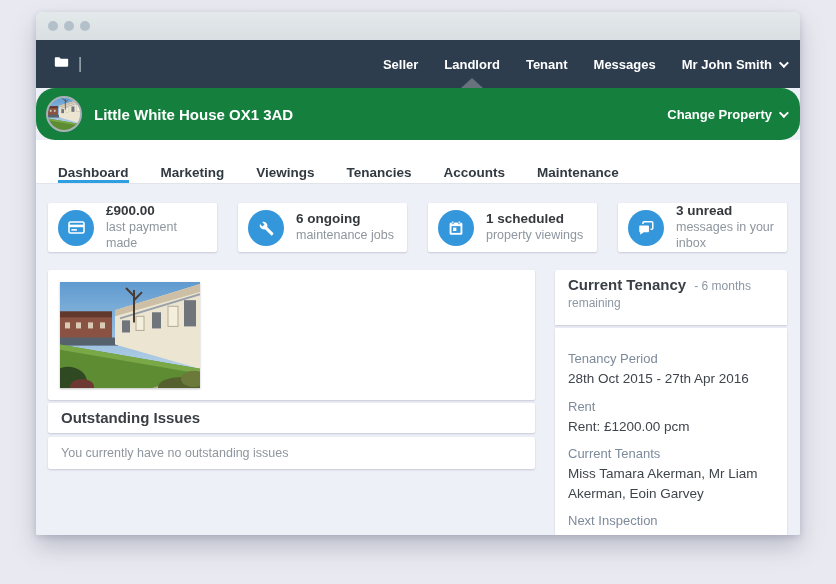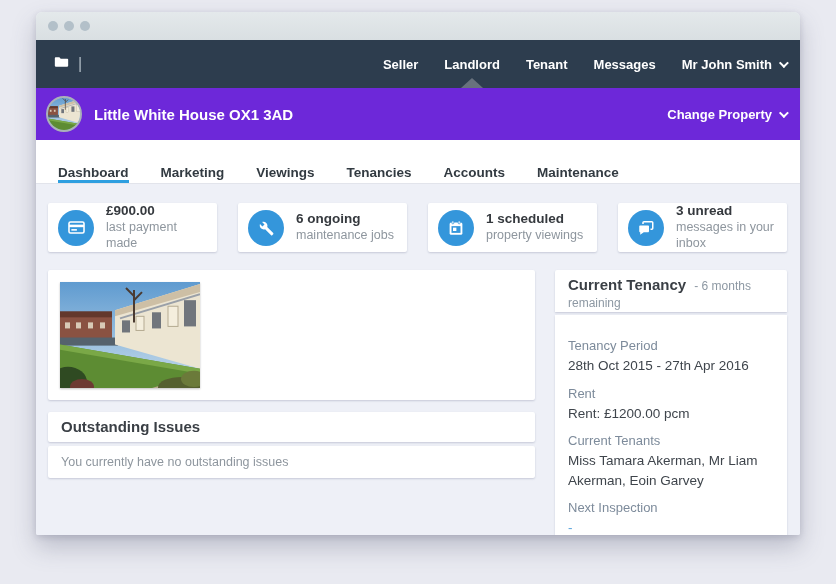--- a/index.html
+++ b/index.html
@@ -43,22 +43,22 @@
   }
   .nav-item.active::after {
     content:""; position:absolute; bottom:0; left:50%; transform:translateX(-50%);
     border-left:11px solid transparent; border-right:11px solid transparent;
     border-bottom:10px solid #68727d;
   }
   .chev { display:inline-block; width:7px; height:7px; border-right:2px solid #fff;
     border-bottom:2px solid #fff; transform:rotate(45deg) translateY(-2px); margin-left:7px; }
   
   .subheader {
-    height:52px; flex:0 0 52px; background:#6d28d9;
-    display:flex; align-items:center; padding:0 14px 0 10px; color:#fff;
+    height:52px; flex:0 0 52px; background:#15803d;
+    display:flex; align-items:center; padding:0 14px 0 10px; color:#fff;border-radius:19px;
   }
   .avatar {
     width:36px; height:36px; border-radius:50%; overflow:hidden;
     border:2px solid #aab1b9; background:#7fa7cd; flex:0 0 36px;
   }
   .avatar svg { display:block; width:100%; height:100%; }
   .subheader-title { margin-left:12px; font-size:15px; font-weight:700; }
   .change-property { margin-left:auto; font-size:13px; font-weight:700; display:flex; align-items:center; cursor:pointer; }
   
   .tabbar {
@@ -98,25 +98,25 @@
   .price { font-size:19px; font-weight:700; color:#2e95d8; }
   .price-unit { font-size:13px; color:#98a0a8; margin-left:4px; }
   .listing-title { font-size:19px; font-weight:700; color:#33383d; margin-top:3px; }
   .listing-desc { font-size:14px; color:#8e969e; margin-top:9px; }
   .service-row { margin-top:12px; font-size:12px; }
   .service-label { color:#3c4349; font-weight:700; }
   .service-value { color:#3da2e2; margin-left:4px; cursor:pointer; }
   .strip {
     background:#fff; border-radius:2px; box-shadow:0 1px 2px rgba(140,145,170,.4);
   }
-  .strip.header { margin-top:12px; padding:6px 13px 7px; font-size:15px; font-weight:700; color:#3a3f45; }
+  .strip.header { margin-top:3px; padding:6px 13px 7px; font-size:15px; font-weight:700; color:#3a3f45; }
   .strip.body { margin-top:4px; padding:9px 13px; font-size:12.5px; color:#8e969e; }
   .panel-header {
     background:#fff; border-radius:2px 2px 0 0; box-shadow:0 1px 2px rgba(140,145,170,.4);
-    padding:6px 13px 2px; font-size:15px; font-weight:700; color:#3a3f45;
+    padding:6px 13px 15px; font-size:15px; font-weight:700; color:#3a3f45;
   }
   .panel-header .sub { font-size:12px; font-weight:400; color:#8d98a3; margin-left:4px; }
   .panel-body {
     background:#fff; border-radius:0 0 2px 2px; box-shadow:0 1px 2px rgba(140,145,170,.4);
     margin-top:3px; padding:21px 13px 14px; min-height:184px;
   }
   .t-label { font-size:13px; color:#7d8b9b; margin-top:10px; }
   .t-value { font-size:13.5px; color:#3f454c; margin-top:3px; line-height:1.45; }
   .t-value.link { color:#5ba4dc; cursor:pointer; }
 </style>

